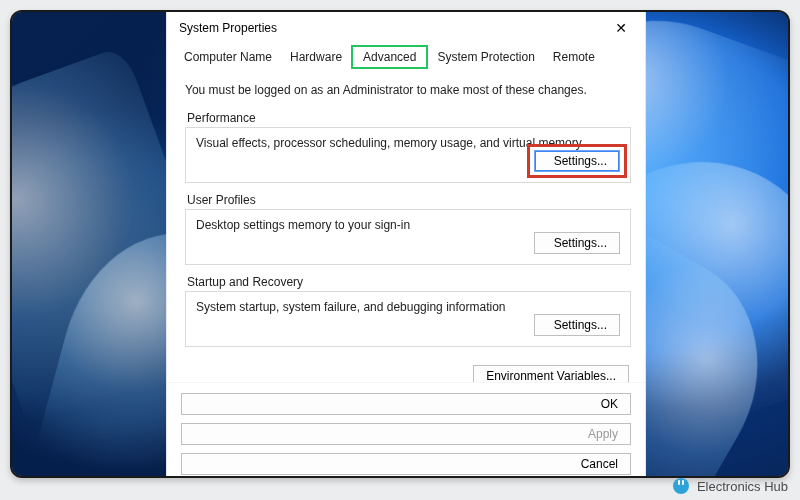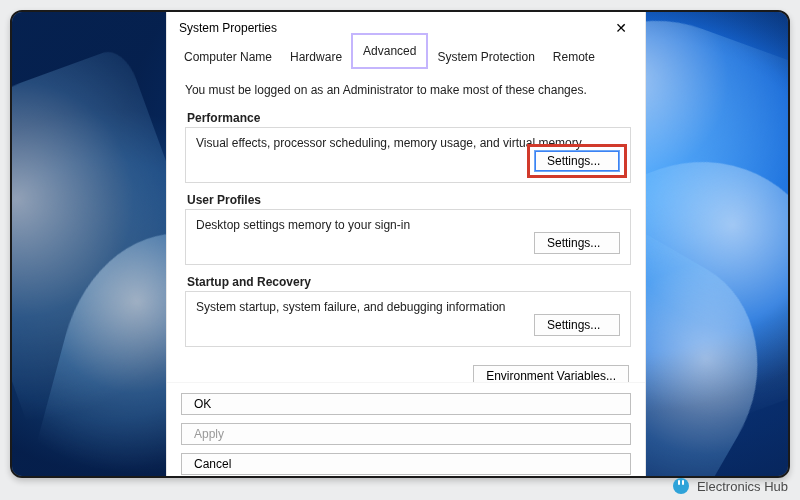--- a/index.html
+++ b/index.html
@@ -39,35 +39,35 @@
   .close-x { width: 28px; text-align: center; font-size: 14px; color: #000; cursor: default; }
   .tabs {
     display: flex; align-items: flex-end; gap: 0; padding: 0 8px; height: 26px;
     border-bottom: 1px solid transparent;
   }
   .tab {
     padding: 4px 8px 4px 8px; font-size: 12px; color: #222;
     border: 1px solid transparent; position: relative; top: 1px;
     cursor: default; white-space: nowrap;
   }
-  .tab.highlight { border: 2px solid #c4b5fd; padding: 9px 10px; }
+  .tab.highlight { border: 2px solid #22c55e; padding: 3px 10px; }
   .content {
     flex: 1; padding: 10px 14px 6px 18px; display: flex; flex-direction: column; gap: 10px;
     overflow: hidden;
   }
   .admin-note { font-size: 12px; color: #222; margin: 4px 0 4px 0; }
-  .group-label { font-size: 12px; color: #222; margin: 0 0 2px 2px; font-weight: bold; }
+  .group-label { font-size: 12px; color: #222; margin: 0 0 2px 2px; }
   .group {
     border: 1px solid #d9d9d9; padding: 8px 10px 10px 10px;
     display: flex; flex-direction: column; 
   }
   .group p { font-size: 12px; color: #222; }
   .btnrow { display: flex; justify-content: flex-end; }
   .btn {
-    min-width: 86px; padding: 3px 12px; font-size: 12px; text-align: left;
+    min-width: 86px; padding: 3px 12px; font-size: 12px; text-align: right;
     background: #fdfdfd; border: 1px solid #bfbfbf; cursor: default;
   }
   .btn.primary-outline {
     box-shadow: 0 0 0 1px #3b82f4 inset;
     border-color: #6ea7f6;
   }
   .highlight-around { position: relative; display: inline-block; }
   .highlight-around::after {
     content: ""; position: absolute; left: -7px; top: -6px; right: -7px; bottom: -6px;
     border: 3px solid #d13a2b; pointer-events: none;

